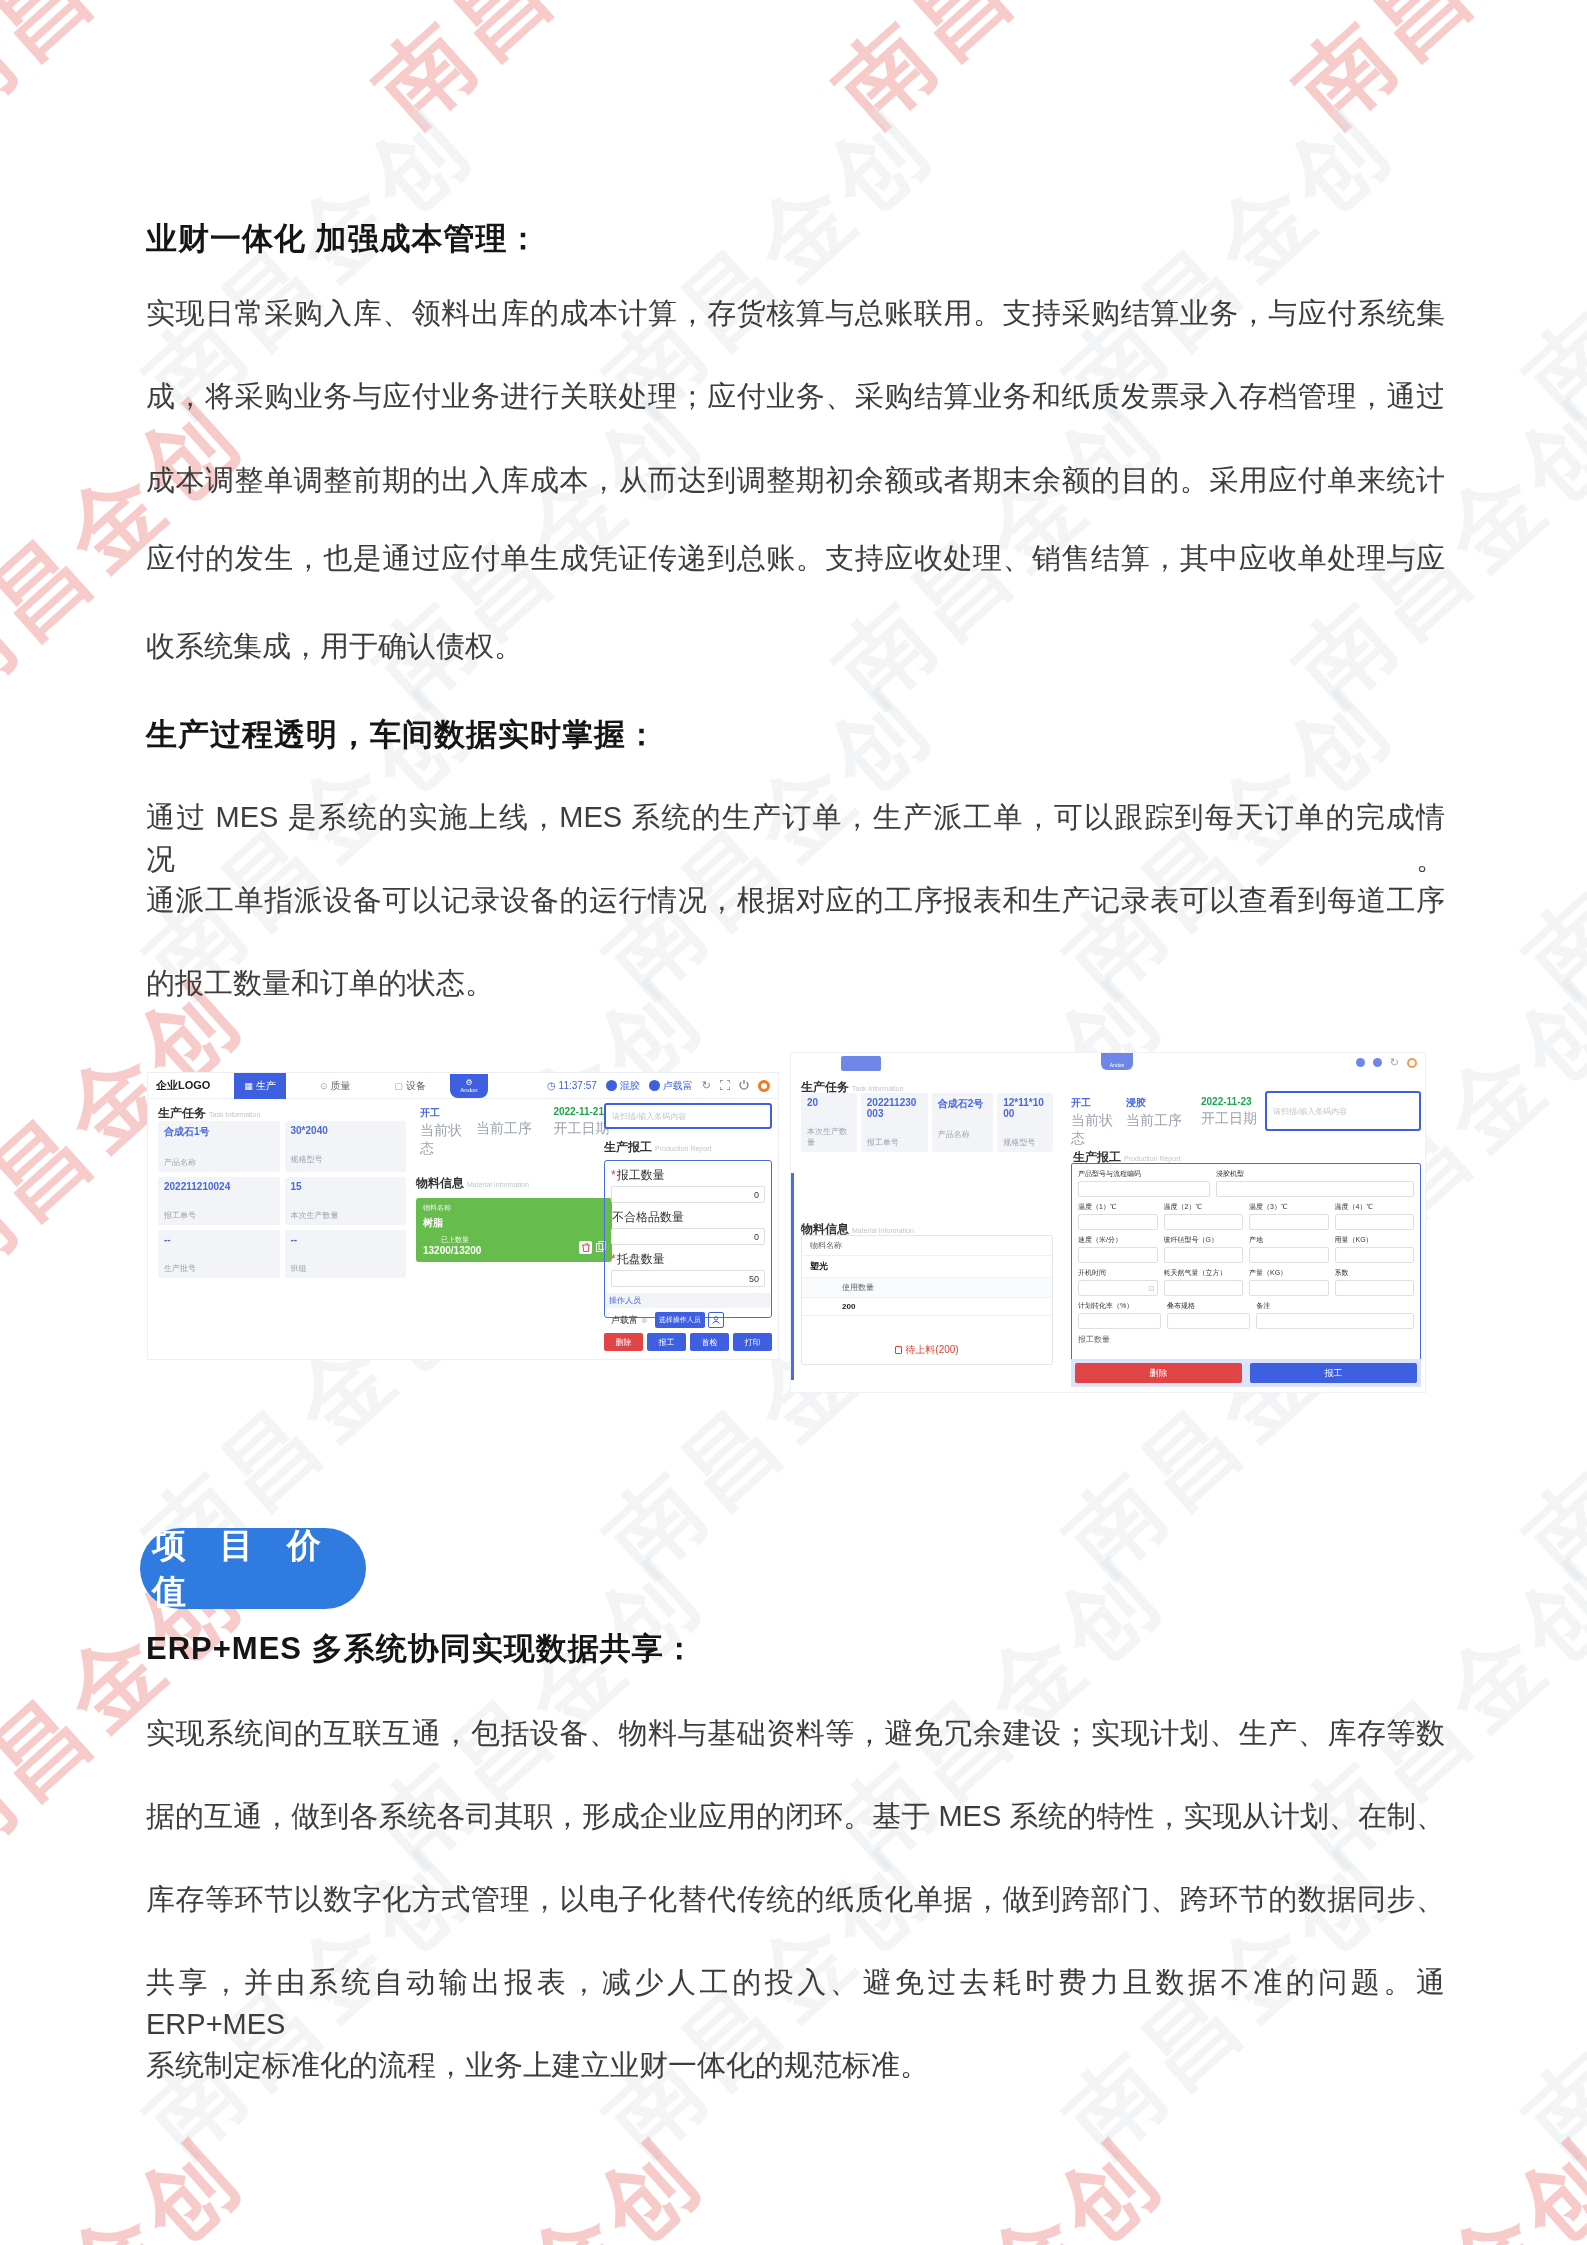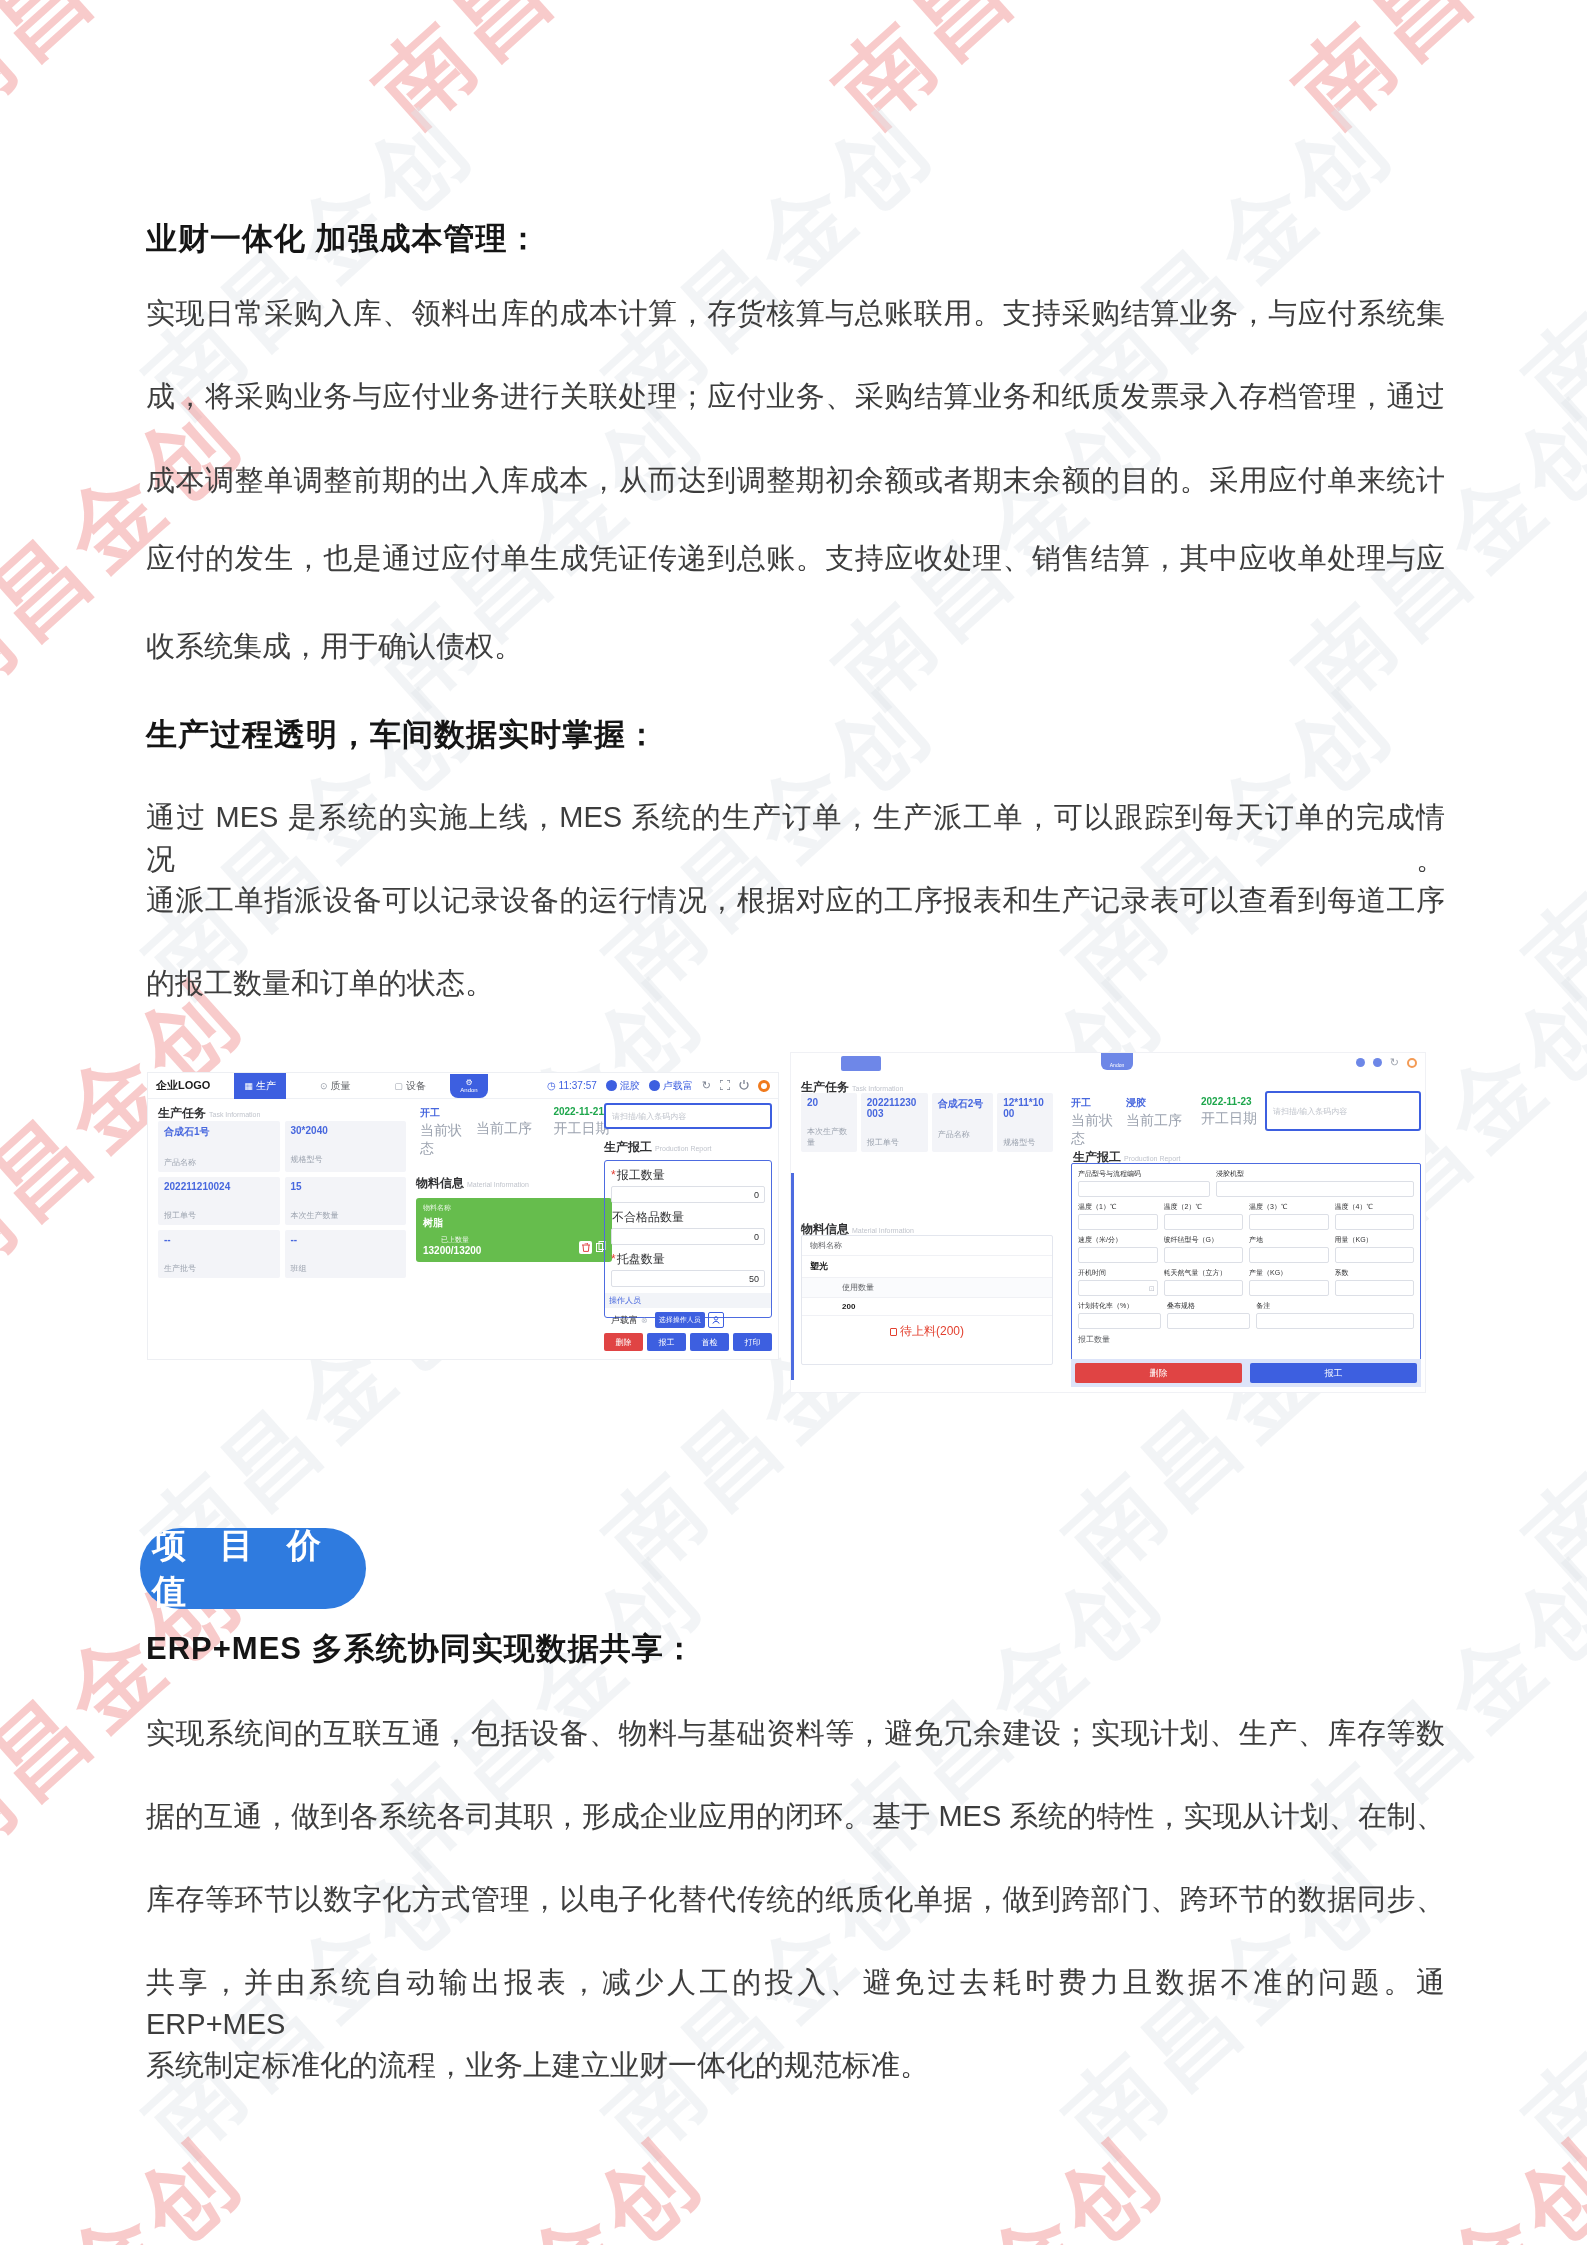--- a/index.html
+++ b/index.html
@@ -142,21 +142,21 @@
         font-size:9px; }
   .rb.red { background:#e04444; }
 
   .rmat-title { position:absolute; left:10px; top:168px; }
   .rmat { position:absolute; left:10px; top:182px; width:252px; height:130px;
           border:1px solid #e3e6ee; border-radius:2px; font-size:8px; }
   .rmat-row { padding:4px 8px; border-bottom:1px solid #f0f1f5; color:#606266; }
   .rmat-row.bold { font-weight:700; color:#1a1a1a; font-size:9px; }
   .rmat-row.indent { padding-left:40px; background:#fafbfd; }
   .rmat-row.num { padding-left:40px; font-weight:700; color:#1a1a1a; }
-  .rmat-pending { padding:7px 8px; text-align:center; color:#e3402f; font-size:12px; }
+  .rmat-pending { padding:7px 8px; text-align:center; color:#e3402f; font-size:10px;margin-top:20px; }
   .rmat-pending .pico { display:inline-block; width:7px; height:8px; border:1px solid #e3402f;
                         border-radius:1px; margin-right:3px; vertical-align:-1px; }
 </style>
 </head>
 <body>
 
 <div class="page">
 
   <div id="wm" class="watermark-layer">
       <span class="wm-tile wm-red" style="left: -120px; top: -90px;">南昌金创</span>

